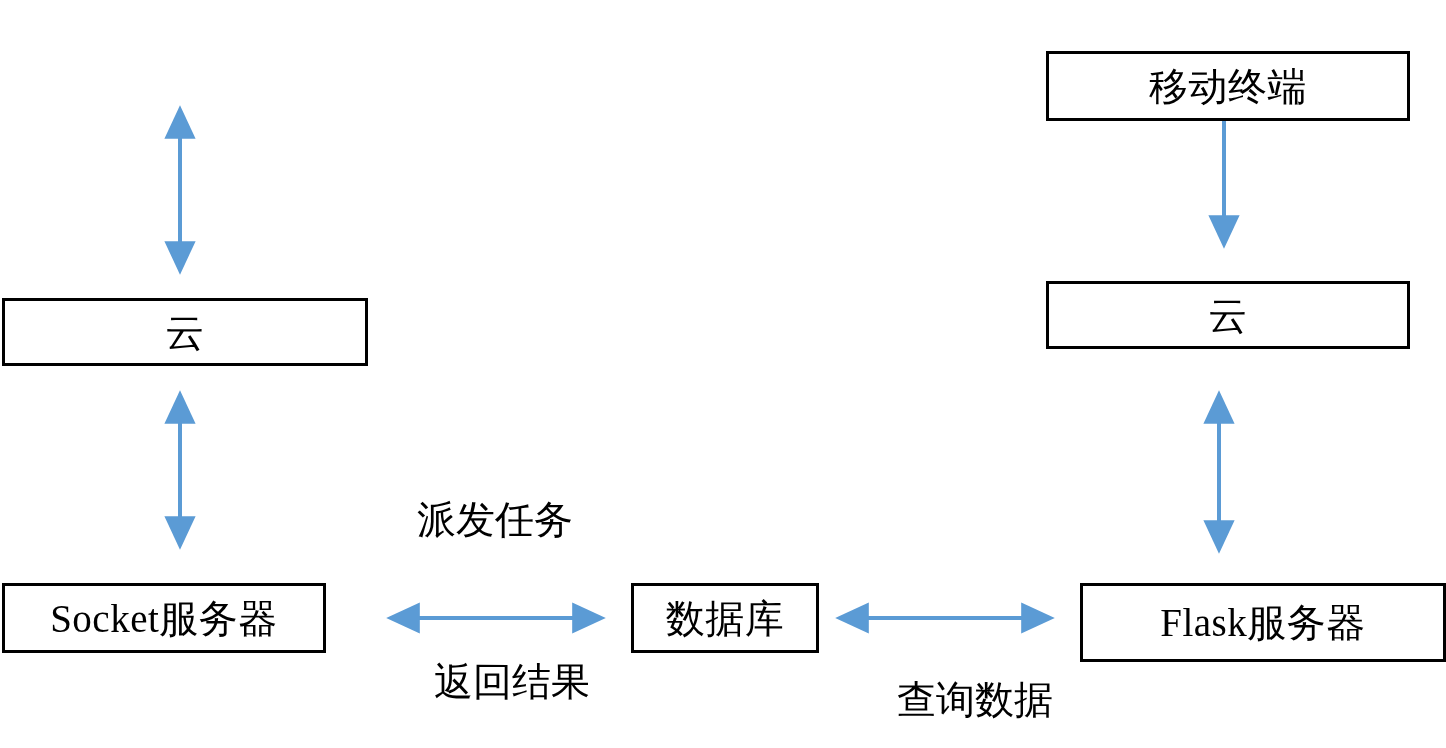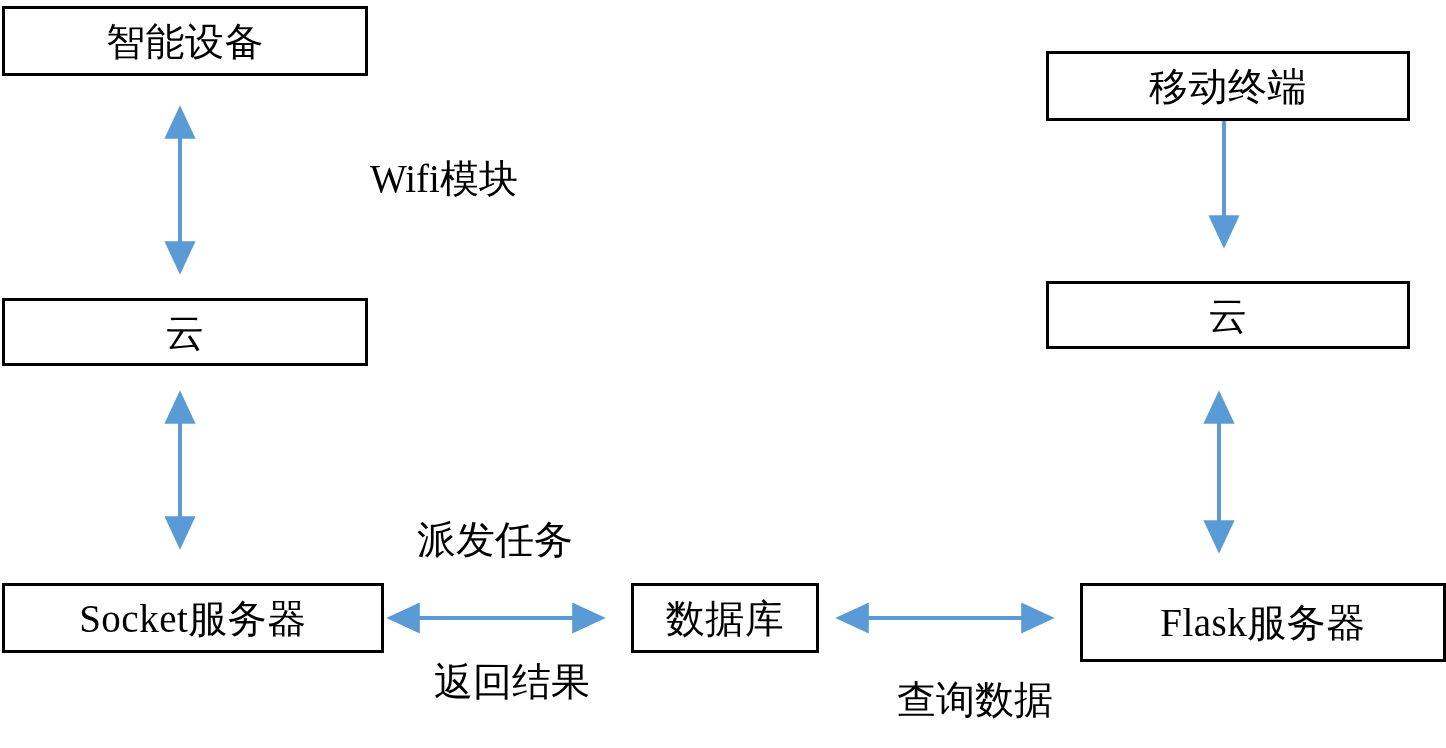--- a/index.html
+++ b/index.html
@@ -67,50 +67,46 @@
     <g stroke="#5B9BD5" stroke-width="4" fill="none" marker-start="url(#arrow-start)" marker-end="url(#arrow-end)">
       <line x1="180" y1="122" x2="180" y2="258"></line>
       <line x1="180" y1="407" x2="180" y2="533"></line>
       <line x1="1224" y1="104" x2="1224" y2="232"></line>
       <line x1="1219" y1="407" x2="1219" y2="537"></line>
       <line x1="403" y1="618" x2="589" y2="618"></line>
       <line x1="852" y1="618" x2="1038" y2="618"></line>
     </g>
   </svg>
 
-  <div class="node-box" style="left:2px; top:6px; width:366px; height:70px;">
-    <span>智能设备</span>
-  </div>
 
   <div class="node-box" style="left:2px; top:298px; width:366px; height:68px;">
     <span>云</span>
   </div>
 
-  <div class="node-box" style="left:2px; top:583px; width:382px; height:70px;">
+  <div class="node-box" style="left:2px; top:583px; width:324px; height:70px;">
     <span>Socket服务器</span>
   </div>
 
   <div class="node-box" style="left:631px; top:583px; width:188px; height:70px;">
     <span>数据库</span>
   </div>
 
   <div class="node-box" style="left:1046px; top:6px; width:364px; height:70px;margin-top:45px;">
     <span>移动终端</span>
   </div>
 
   <div class="node-box" style="left:1046px; top:281px; width:364px; height:68px;">
     <span>云</span>
   </div>
 
   <div class="node-box" style="left:1080px; top:583px; width:366px; height:79px;">
     <span>Flask服务器</span>
   </div>
 
-  <div class="edge-label" style="left:361px; top:159px; width:166px;">Wifi模块</div>
 
-  <div class="edge-label" style="left:400px; top:520px; width:190px;">派发任务</div>
+  <div class="edge-label" style="left:400px; top:500px; width:190px;">派发任务</div>
 
   <div class="edge-label" style="left:400px; top:662px; width:190px;text-align:right;">返回结果</div>
 
 
   <div class="edge-label" style="left:880px; top:668px; width:190px;margin-top:12px;">查询数据</div>
 
 </div>
 
 </body></html>

